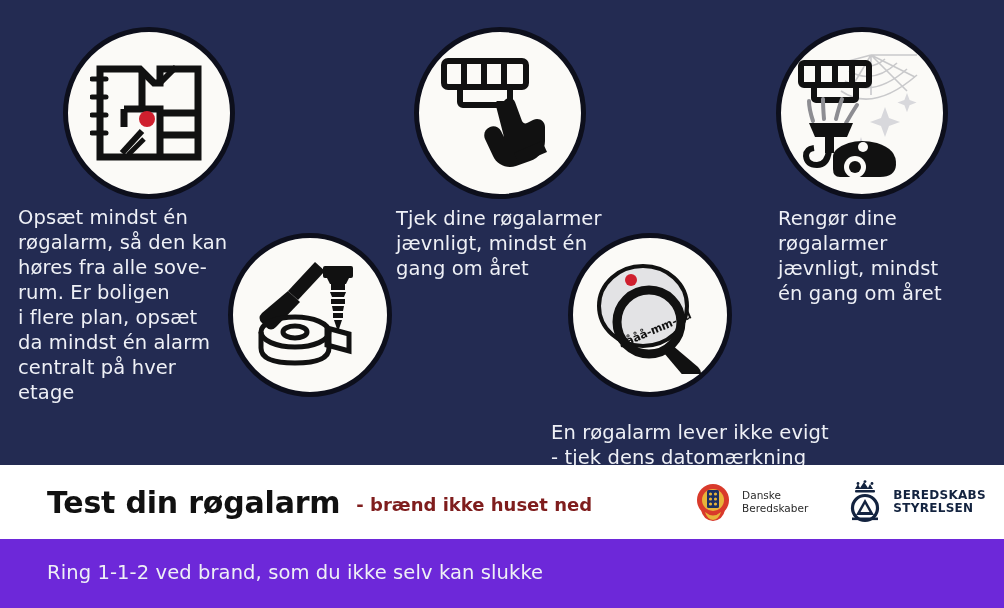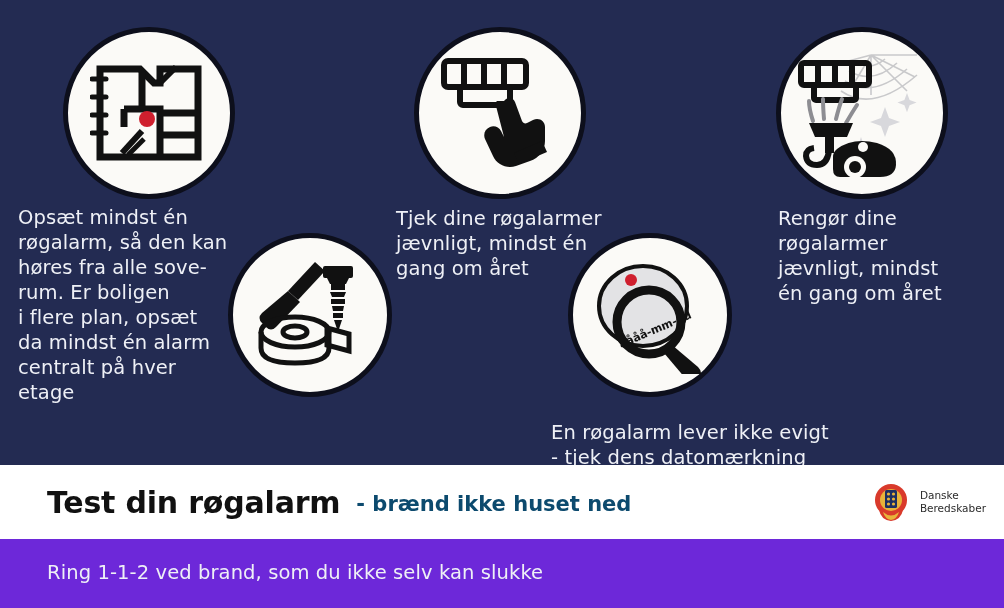--- a/index.html
+++ b/index.html
@@ -48,22 +48,22 @@
     position:absolute;left:47px;top:0;height:74px;
     display:flex;align-items:center;
   }
   #headline{
     color:#111111;
     font-size:30px;
     font-weight:bold;
     letter-spacing:-.2px;
   }
   #subheadline{
-    color:#0c4a6e;
-    font-size:21px;
+    color:#7f1d1d;
+    font-size:18px;
     font-weight:bold;
     margin-left:16px;
     position:relative;top:2px;
   }
 
   
   #logos{
     position:absolute;right:18px;top:0;height:74px;
     display:flex;align-items:center;gap:36px;
   }
@@ -273,20 +273,39 @@
             <circle cx="19.5" cy="24" r="1.6"></circle>
               <circle cx="24.5" cy="24" r="1.6"></circle>
           </g>
           <path d="M10 30 q12 10 24 0 q-2 10 -12 11 q-10 -1 -12 -11 z" fill="#d93a2b"></path>
           <path d="M14 32 q8 7 16 0 q-2 7 -8 8 q-6 -1 -8 -8 z" fill="#e8b33a"></path>
         </svg>
         <span class="logo-text-dansk"><span>Danske</span>
 <span>Beredskaber</span></span>
       </div>
 
+      <div class="logo">
+        <svg width="42" height="44" viewBox="0 0 42 44">
+
+          <g fill="#13233f">
+            <path d="M11 9 l3 -5 2 4 4 -6 4 6 2 -4 3 5 z"></path>
+            <rect x="11" y="10" width="20" height="2.5" rx="1"></rect>
+            <circle cx="14" cy="3.5" r="1.4"></circle>
+              <circle cx="21" cy="1.6" r="1.4"></circle>
+              <circle cx="28" cy="3.5" r="1.4"></circle>
+          </g>
+
+          <circle cx="21" cy="28" r="12.5" fill="none" stroke="#13233f" stroke-width="3.2"></circle>
+          <path d="M21 19 l9 16 h-18 z" fill="#13233f"></path>
+          <path d="M21 24 l4.5 8 h-9 z" fill="#fbfaf7"></path>
+          <rect x="8" y="37.5" width="26" height="2.6" fill="#13233f"></rect>
+        </svg>
+        <span class="logo-text-bered"><span>BEREDSKABS</span>
+<span>STYRELSEN</span></span>
+      </div>
 
     </div>
   </div>
 
   <div id="footer">
     <div id="footer-text">Ring 1-1-2 ved brand, som du ikke selv kan slukke</div>
   </div>
 
 </div>
 

